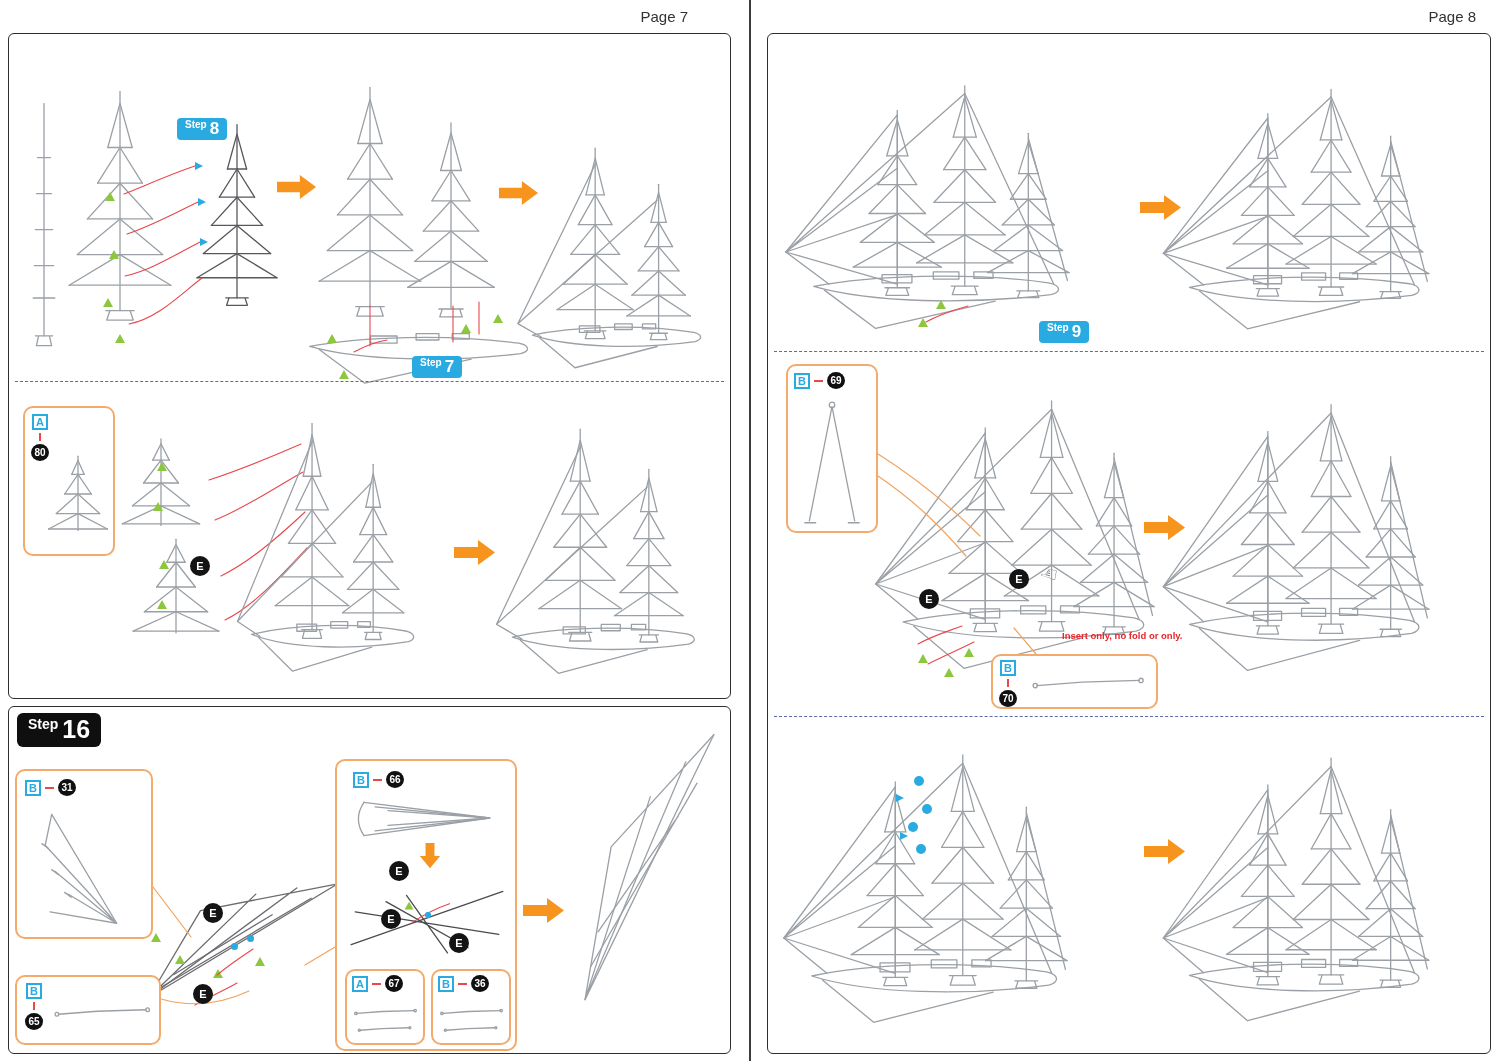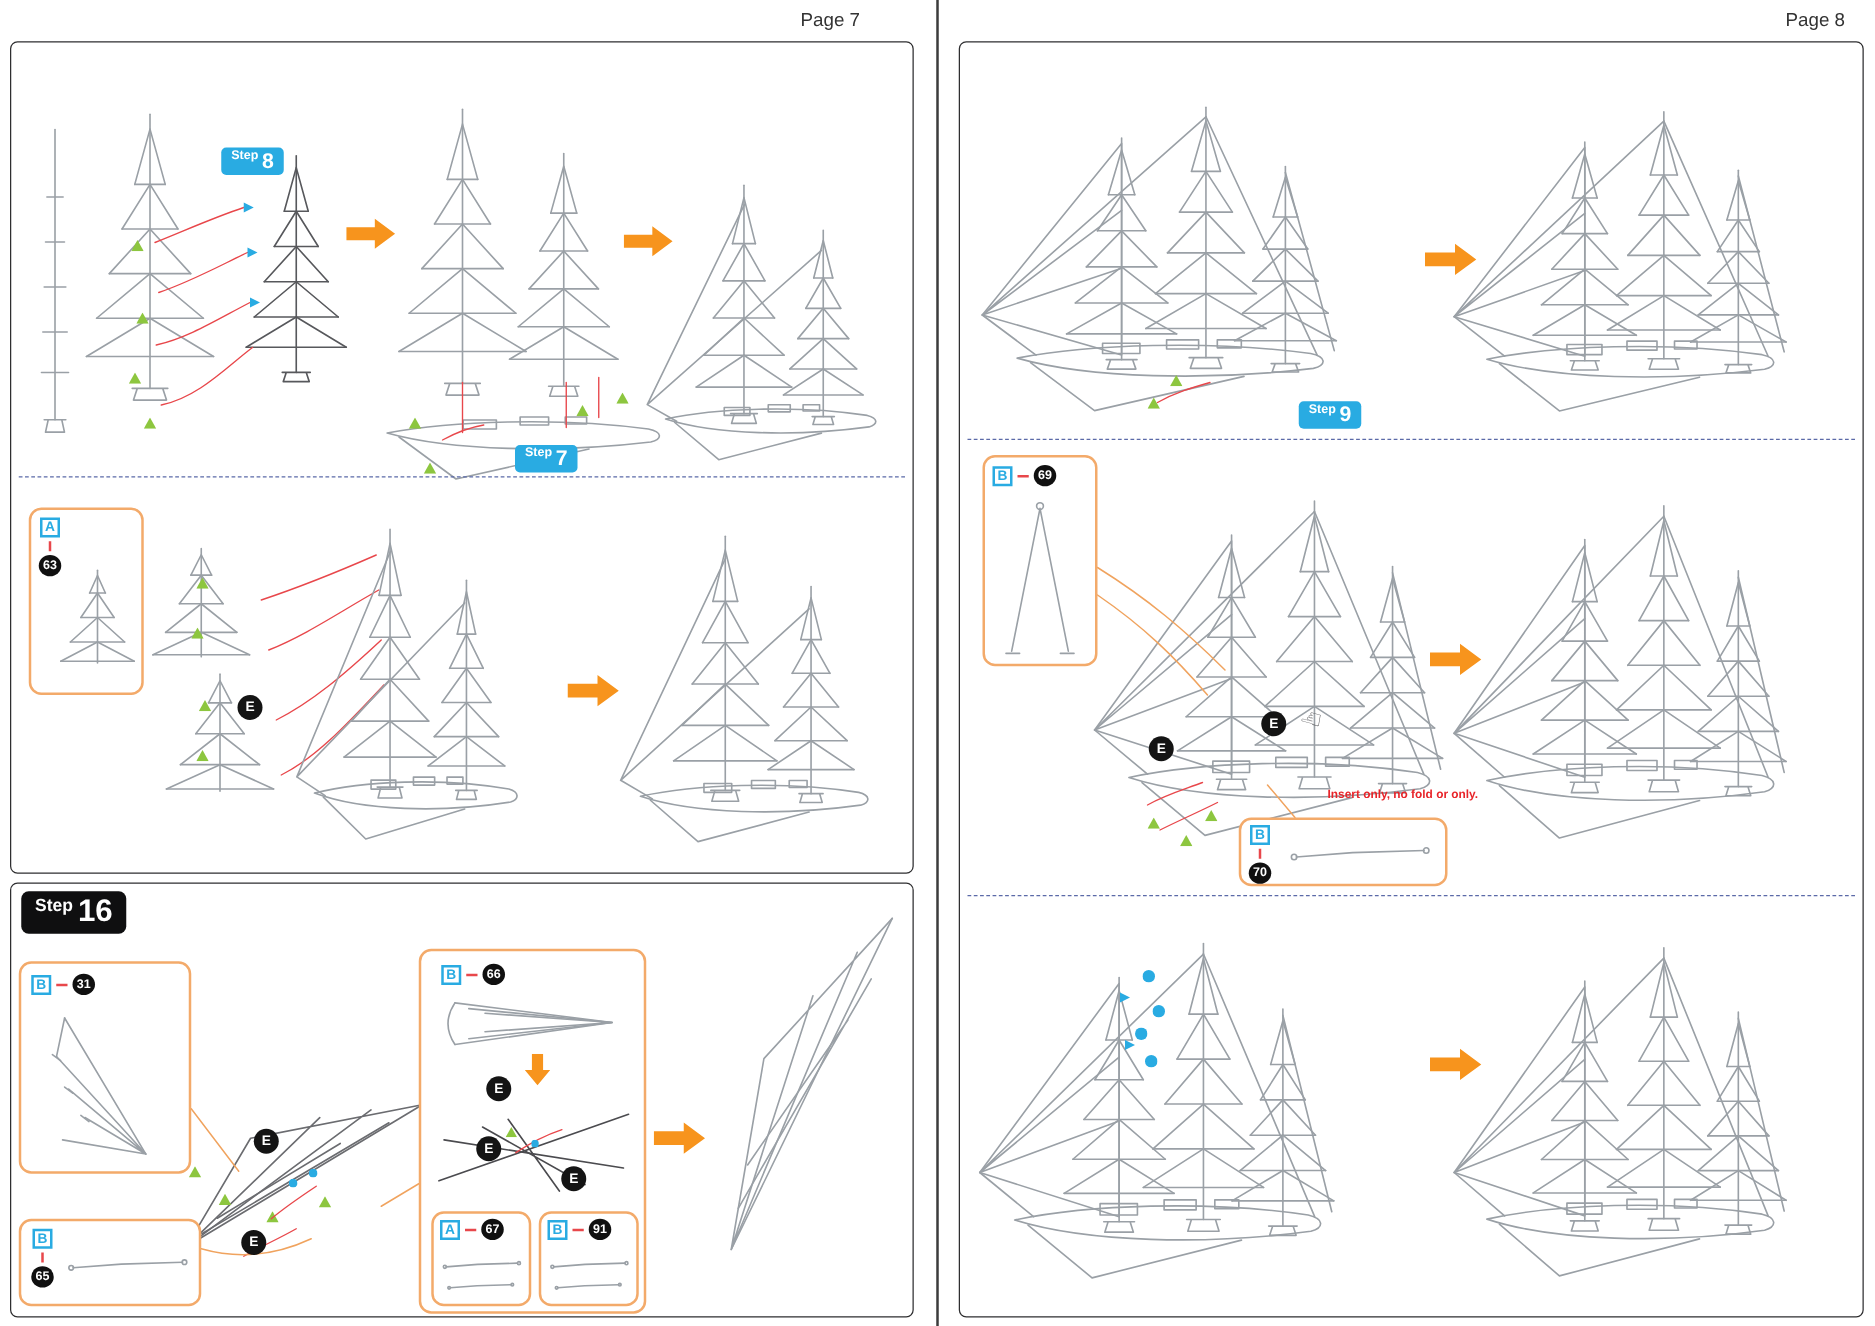--- a/index.html
+++ b/index.html
@@ -200,21 +200,21 @@
   </div>
   <div class="step-badge" style="left:403px;top:322px">
     <span class="pre">Step</span>
     <span class="num">7</span>
   </div>
 
   <div class="callout" style="left:14px;top:372px;width:92px;height:150px">
     <div class="pl-col" style="left:6px;top:6px">
       <span class="letter-badge">A</span>
       <span class="dash-red-v"></span>
-      <span class="num-badge">63</span>
+      <span class="num-badge">80</span>
     </div>
     <svg class="abs" style="left:18px;top:30px" width="70" height="112" viewBox="0 0 100 120">
         <use href="#masttop" width="100" height="120"></use>
       </svg>
   </div>
 
   <div class="e-marker" style="left:181px;top:522px">E</div>
 </div>
 
 <div class="panel" style="left:8px;top:706px;width:723px;height:348px">
@@ -306,21 +306,21 @@
           <use href="#rod" width="140" height="30"></use>
         </svg>
       <svg class="abs" style="left:9px;top:50px" width="58" height="16" viewBox="0 0 140 30">
           <use href="#rod" width="140" height="30"></use>
         </svg>
     </div>
     <div class="callout" style="left:94px;top:208px;width:80px;height:76px">
       <div class="pl-row" style="left:5px;top:4px">
         <span class="letter-badge">B</span>
         <span class="dash-red-h"></span>
-        <span class="num-badge">91</span>
+        <span class="num-badge">36</span>
       </div>
       <svg class="abs" style="left:5px;top:32px" width="68" height="18" viewBox="0 0 140 30">
           <use href="#rod" width="140" height="30"></use>
         </svg>
       <svg class="abs" style="left:9px;top:50px" width="58" height="16" viewBox="0 0 140 30">
           <use href="#rod" width="140" height="30"></use>
         </svg>
     </div>
   </div>
 </div>

